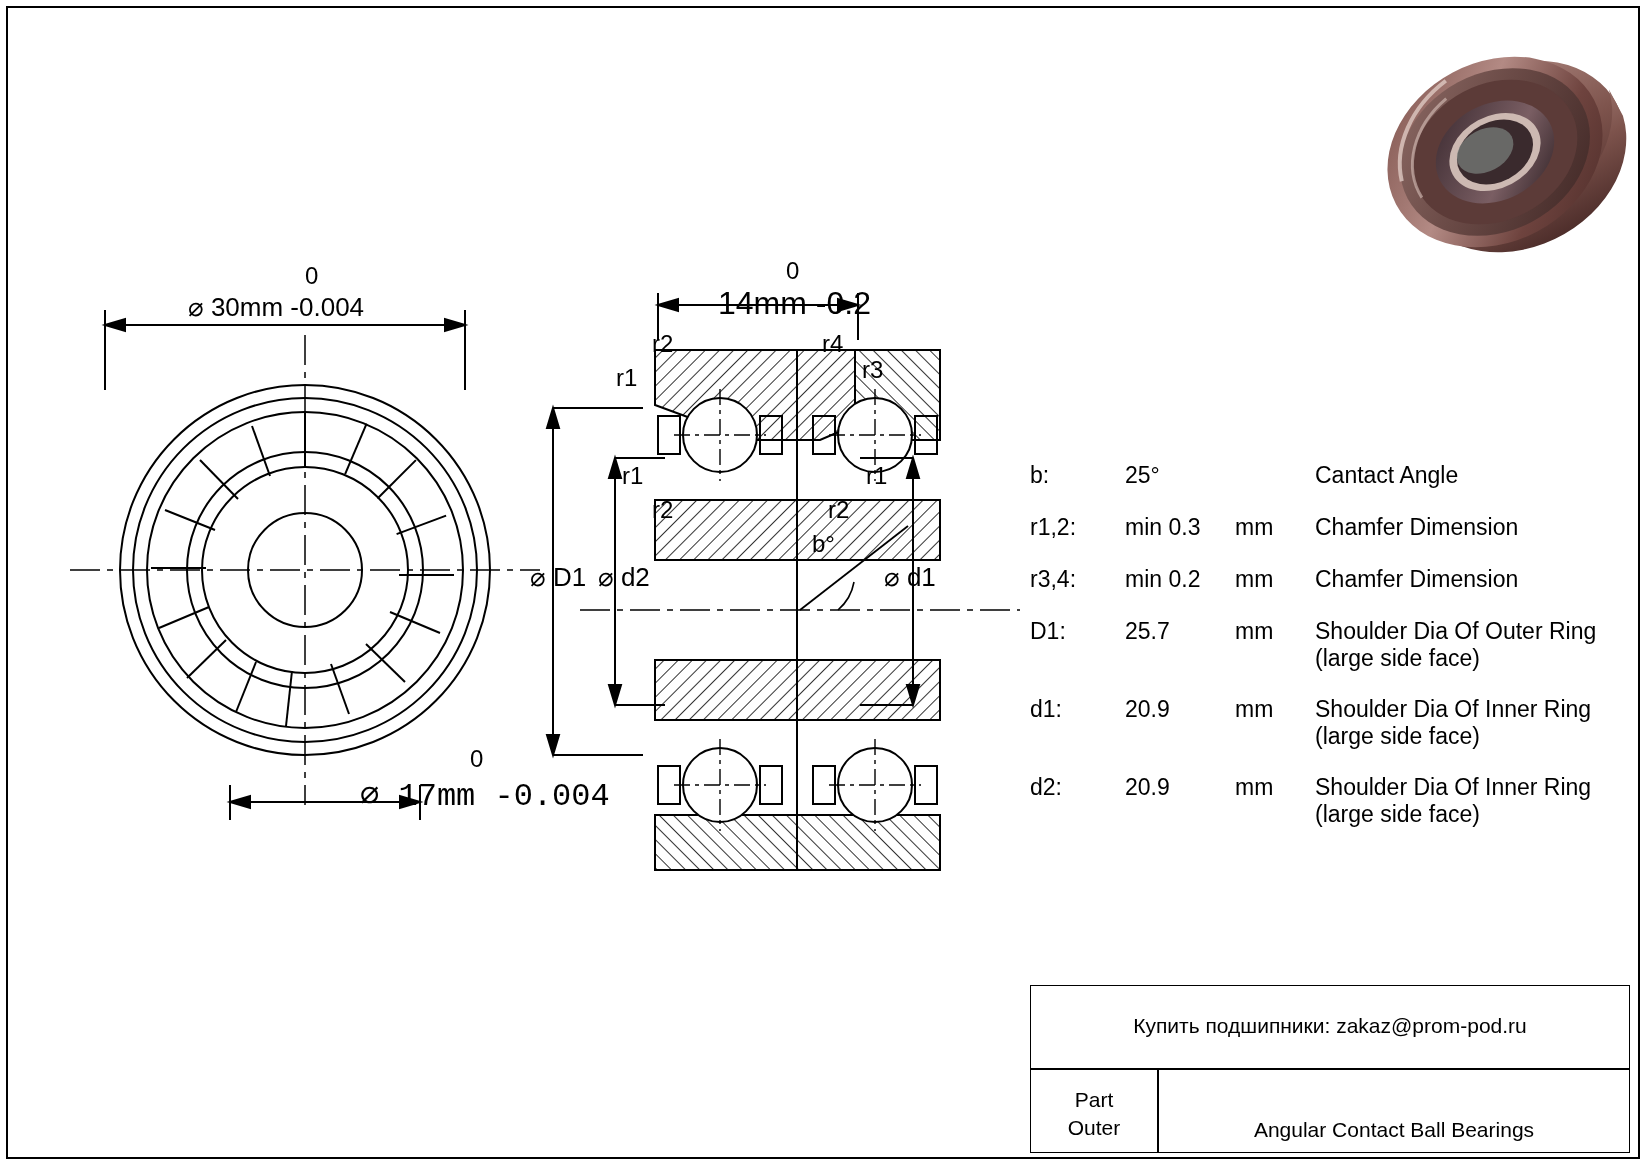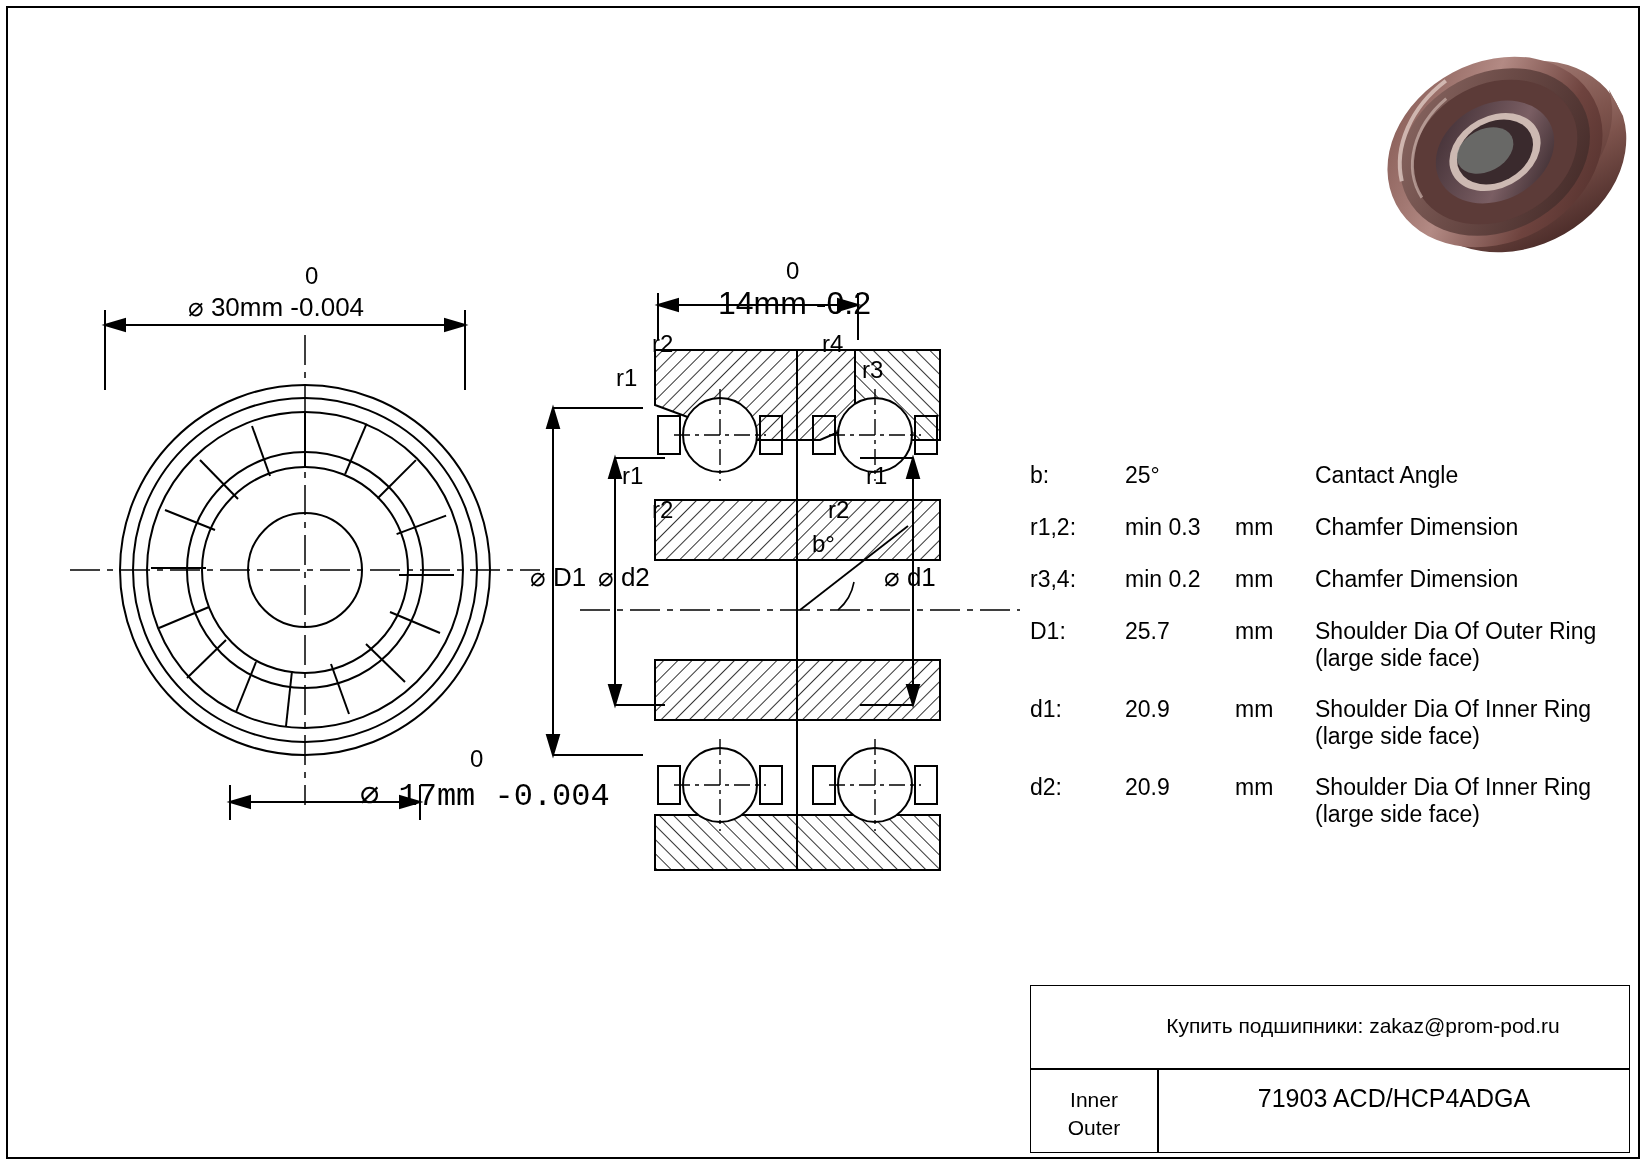--- a/index.html
+++ b/index.html
@@ -26,21 +26,21 @@
   .spec-row { position:relative; height:52px; }
   .spec-key { position:absolute; left:0; top:0; font-size:23px; }
   .spec-val { position:absolute; left:95px; top:0; font-size:23px;text-align:center; }
   .spec-unit { position:absolute; left:205px; top:0; font-size:23px; }
   .spec-desc { position:absolute; left:285px; top:0; font-size:23px; }
   .spec-desc2 { position:absolute; left:285px; top:27px; font-size:23px; }
 
   
   .tb { position:absolute; left:1030px; top:985px; width:600px; height:168px; box-sizing:border-box; }
   .tb .cell { position:absolute; box-sizing:border-box; border:1px solid #000; }
-  .tb-top { left:0; top:0; width:600px; height:84px;padding-left:33px; }
+  .tb-top { left:0; top:0; width:600px; height:84px; }
   .tb-partlabel { left:0; top:84px; width:128px; height:84px; }
   .tb-partvalue { left:128px; top:84px; width:472px; height:84px; }
   .tb-text { position:absolute; width:100%; text-align:center; }
 
   
   .render { position:absolute; left:1370px; top:20px; width:250px; height:265px; }
 </style>
 </head>
 <body>
 
@@ -316,20 +316,20 @@
       <span class="spec-desc">Shoulder Dia Of Inner Ring</span>
       <span class="spec-desc2">(large side face)</span>
     </div>
   </div>
 
   <div class="tb">
     <div class="cell tb-top">
       <div class="tb-text" style="top:28px; font-size:21px;">Купить подшипники: zakaz@prom-pod.ru</div>
     </div>
     <div class="cell tb-partlabel">
-      <div class="tb-text" style="top:18px; font-size:21px;">Inner</div>
+      <div class="tb-text" style="top:18px; font-size:21px;">Part</div>
       <div class="tb-text" style="top:46px; font-size:21px;">Outer</div>
     </div>
     <div class="cell tb-partvalue">
-      <div class="tb-text" style="top:14px; font-size:25px;">71903 ACD/HCP4ADGA</div>
+      <div class="tb-text" style="top:48px; font-size:21px;">Angular Contact Ball Bearings</div>
     </div>
   </div>
 </div>
 
 </body></html>

